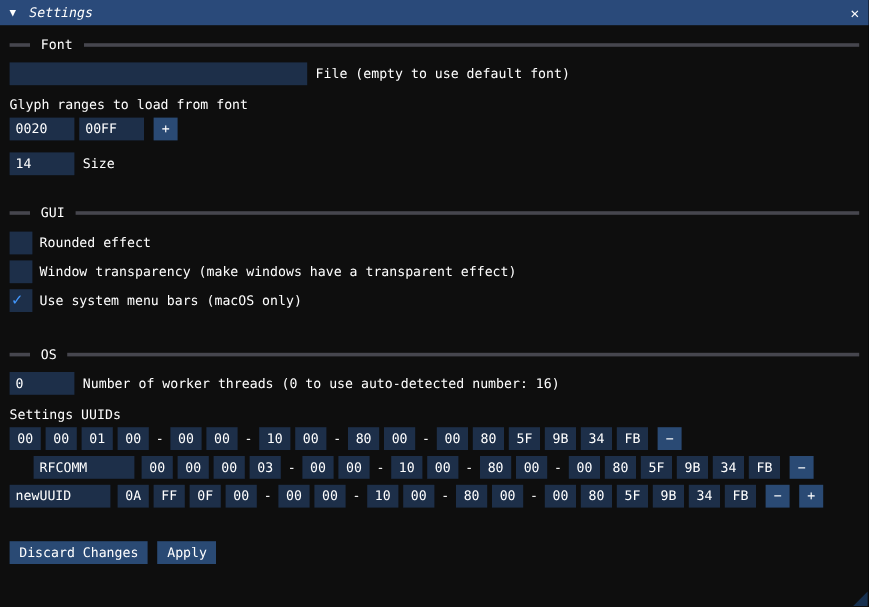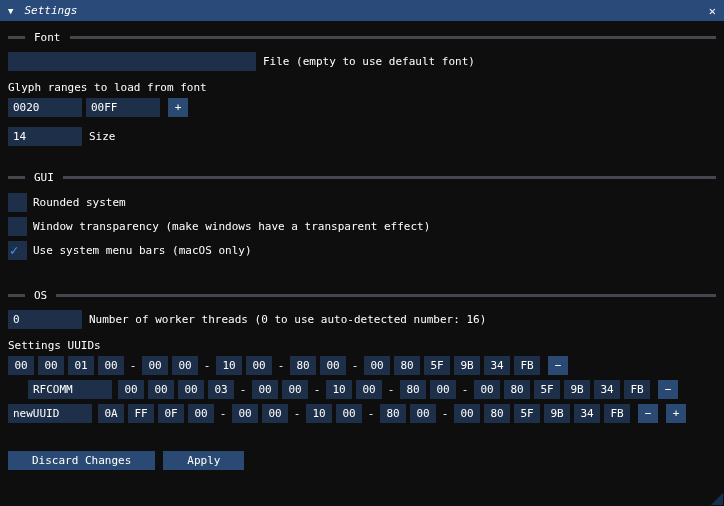--- a/index.html
+++ b/index.html
@@ -30,28 +30,28 @@
   .sep-text{align-self:stretch;display:flex;align-items:center;height:13px;}
   .sep-line{height:3px;background:var(--separator);}
   .sep-line.short{width:17px;margin-right:9px;}
   .sep-line.fill{flex:1;margin-left:9px;}
   .sep-label{font-size:11px;color:#fff;}
 
   
   .frame{background:var(--frame-bg);border:none;outline:none;color:var(--text);
          font:11px "DejaVu Sans Mono",monospace;height:19px;padding:0 5px;}
   .w248{width:248px;}
-  .w54{width:74px;}
+  .w54{width:54px;}
   .uuid-name{width:84px;margin-right:6px;}
   .byte{width:26px;padding:0;text-align:center;margin-right:4px;}
   .dash{width:10px;text-align:center;margin-right:4px;color:var(--text);}
 
   
   .btn{background:var(--button);border:none;color:#fff;font:11px "DejaVu Sans Mono",monospace;
-       height:19px;padding:0 24px;cursor:default;}
+       height:19px;padding:0 8px;cursor:default;}
   .btn.square{width:20px;padding:0;text-align:center;}
   .btn.minus{margin-left:4px;}
   .btn.plus{margin-left:8px;}
 
   
   .label{margin-left:7px;white-space:nowrap;}
   .block-label{white-space:nowrap;}
 
   
   .checkbox{display:flex;align-items:center;height:19px;}
@@ -102,21 +102,21 @@
     </div>
 
     <div class="sep-text" style="margin-top:25px">
       <span class="sep-line short"></span>
       <span class="sep-label">GUI</span>
       <span class="sep-line fill"></span>
     </div>
 
     <div class="checkbox" style="margin-top:9px">
       <span class="box"></span>
-      <span class="label">Rounded system</span>
+      <span class="label">Rounded effect</span>
     </div>
 
     <div class="checkbox" style="margin-top:5px">
       <span class="box"></span>
       <span class="label">Window transparency (make windows have a transparent effect)</span>
     </div>
 
     <div class="checkbox checked" style="margin-top:5px">
       <span class="box">
           <span class="mark">✓</span>

